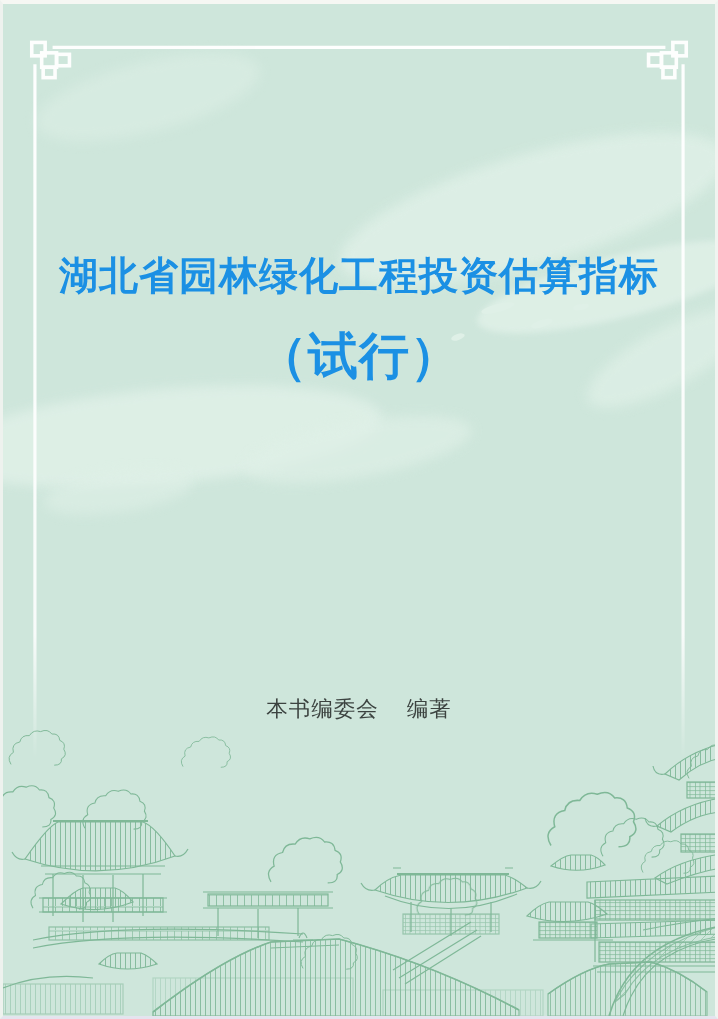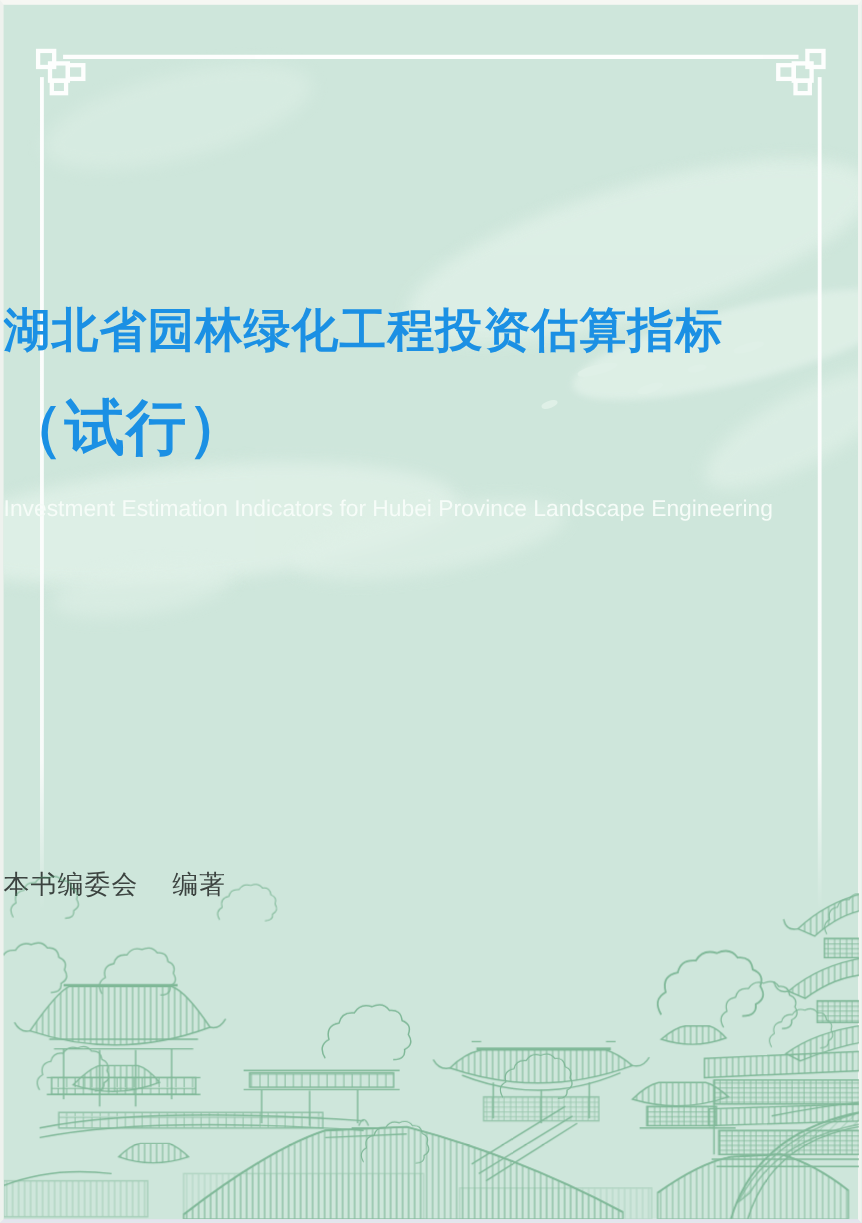--- a/index.html
+++ b/index.html
@@ -25,35 +25,35 @@
     overflow:hidden;
   }
   
   .bs{position:absolute;background:var(--wash);border-radius:50%;filter:blur(6px);}
   .sp{position:absolute;background:var(--wash);border-radius:45% 55% 50% 50%;}
   
   .frame{position:absolute;left:0;top:0;width:100%;height:100%;pointer-events:none;}
   
   .art{position:absolute;left:0;bottom:0;width:718px;height:290px;}
   
-  .txt{position:absolute;left:0;width:100%;text-align:left;margin:0;}
+  .txt{position:absolute;left:0;width:100%;text-align:center;margin:0;}
   .title-zh{
     top:248px;font-size:39px;line-height:48px;font-weight:700;
     color:var(--title-blue);letter-spacing:1px;
   }
   .subtitle-zh{
     top:328px;font-size:50px;line-height:48px;font-weight:700;
     color:var(--title-blue);letter-spacing:1px;
   }
   .title-en{
     top:406px;font-size:19px;line-height:30px;font-weight:400;
     color:var(--english-white);letter-spacing:0px;
   }
   .author{
-    top:718px;font-size:21.5px;line-height:30px;color:var(--author-dark);
+    top:690px;font-size:21.5px;line-height:30px;color:var(--author-dark);
     font-weight:400;letter-spacing:1px;
   }
   .author .gap{display:inline-block;width:28px;}
 </style>
 </head>
 <body>
 
 <div class="page">
 
   <div>
@@ -96,21 +96,20 @@
         <rect x="665.5" y="63" width="12" height="10.5"></rect>
       </g>
     </g>
     <rect x="30.6" y="60" width="3.2" height="700" fill="url(#fadeL)"></rect>
     <rect x="684.2" y="60" width="3.2" height="700" fill="url(#fadeL)"></rect>
   </svg>
 
   <h1 class="txt title-zh">湖北省园林绿化工程投资估算指标</h1>
   <h2 class="txt subtitle-zh">（试行）</h2>
   <div class="txt title-en">
-    <div>Investment Estimation Indicators for Hubei Province Landscape Engineering</div>
   </div>
 
   <div class="txt author">
     <span>本书编委会</span><span class="gap"></span><span>编著</span>
   </div>
 
   <svg class="art" viewBox="0 0 718 290" aria-hidden="true">
     <defs>
       <pattern id="pt" width="5" height="14" patternUnits="userSpaceOnUse">
         <path d="M2.5 0 V14" stroke="#4f9c6f" stroke-width="0.9"></path>

